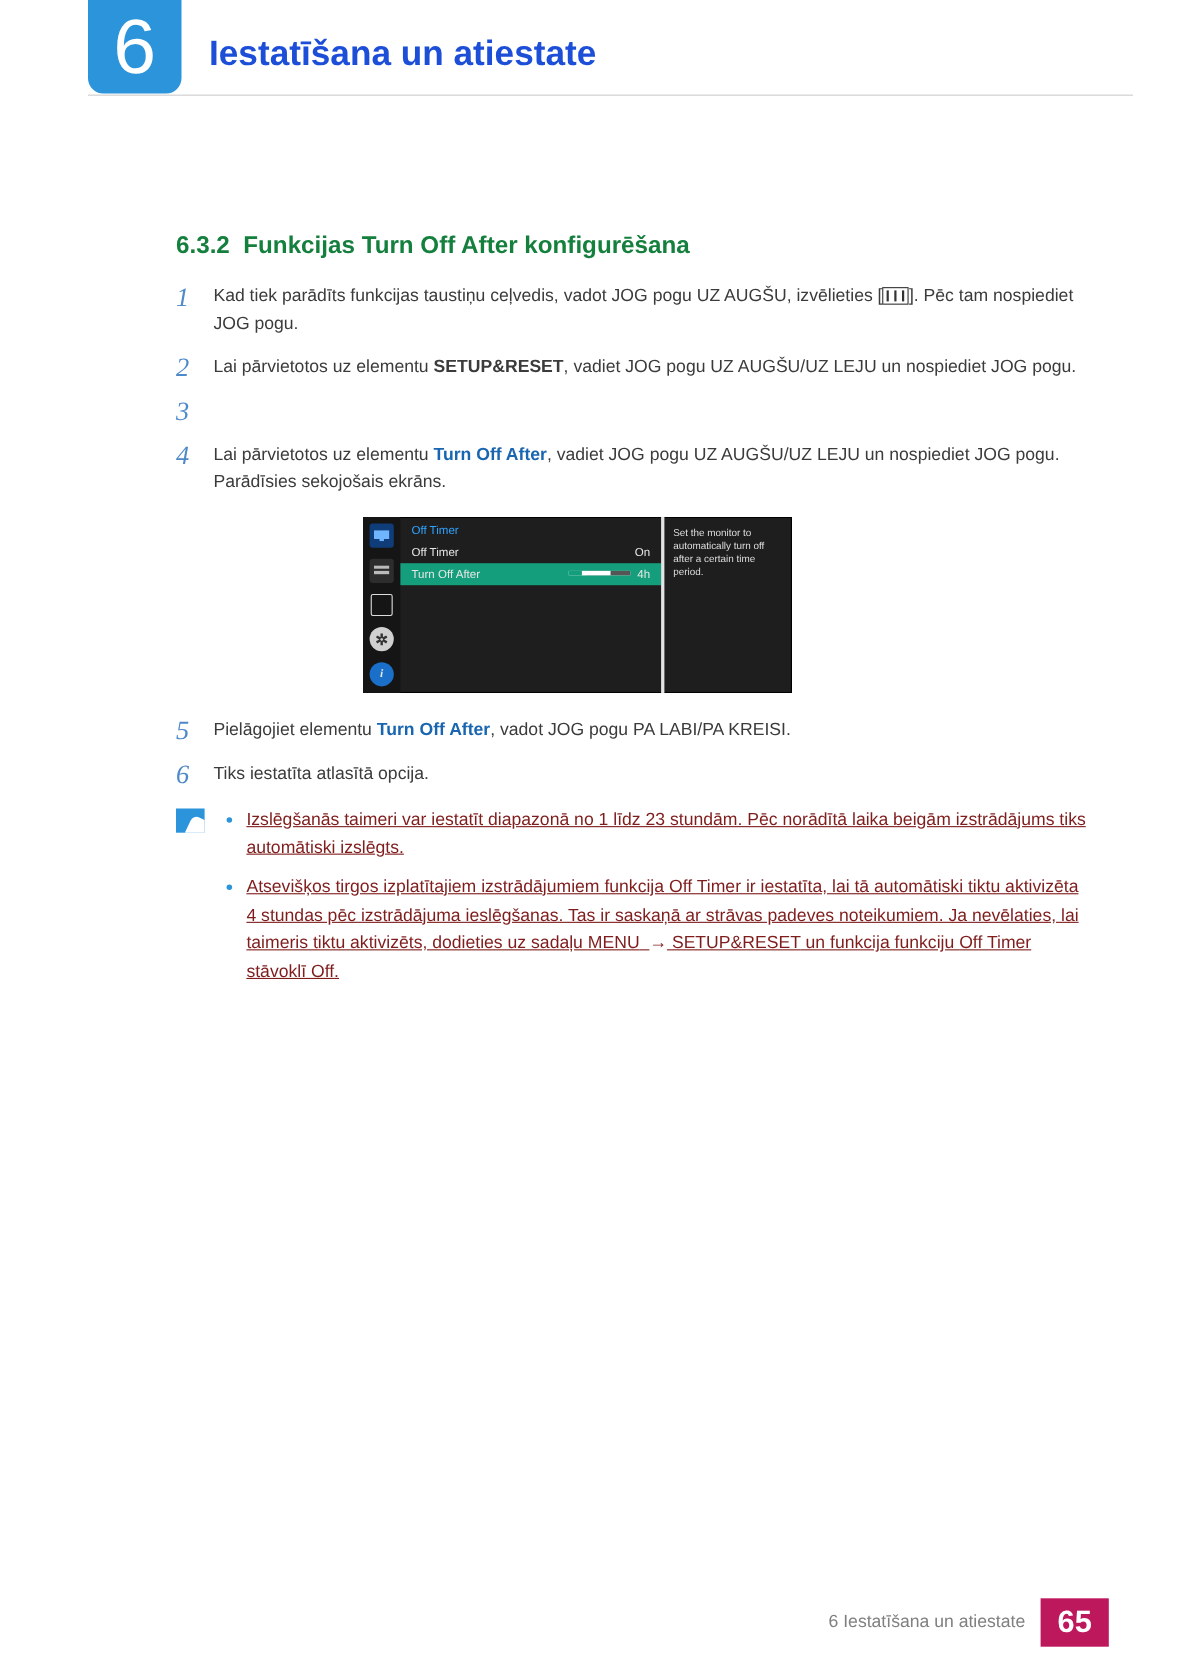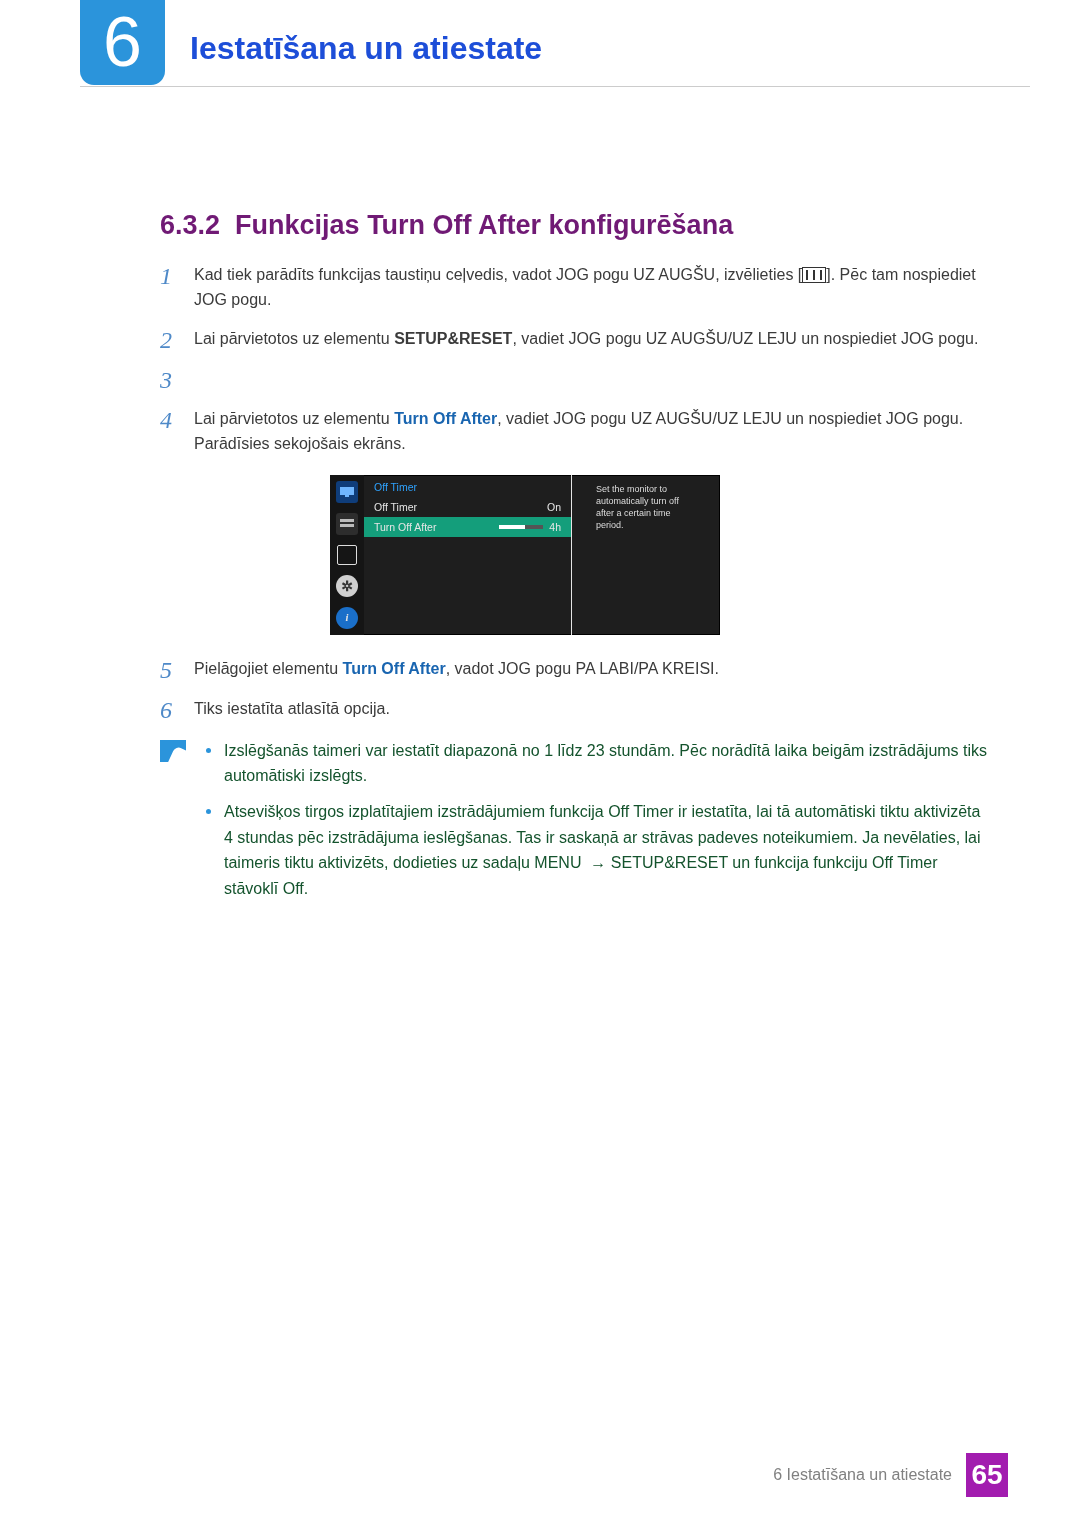--- a/index.html
+++ b/index.html
@@ -5,21 +5,21 @@
   html,body { margin:0; padding:0; }
   body { width:1080px; min-height:1527px; background:#fff; font-family:Arial,Helvetica,sans-serif; color:#333; position:relative; }
 
   .header { position:relative; padding:20px 0 0 0; }
   .chapter-box { position:absolute; top:0; left:80px; width:85px; height:85px; background:#2b94db; border-radius:0 0 14px 14px; color:#fff; font-size:70px; font-weight:300; text-align:center; line-height:85px; font-family:Arial,sans-serif; }
   .chapter-title { position:absolute; top:30px; left:190px; font-size:32px; color:#1d4ed8; font-weight:bold; }
   .header-rule { position:absolute; top:86px; left:80px; right:50px; height:1px; background:#ccc; }
 
   .content { padding:190px 90px 0 160px; }
 
-  .section-heading { color:#701a75; font-size:27px; font-weight:bold; margin:0 0 22px 0; }
+  .section-heading { color:#15803d; font-size:22px; font-weight:bold; margin:0 0 22px 0; }
 
   .steps { list-style:none; margin:0; padding:0; }
   .step { display:flex; align-items:flex-start; margin-bottom:14px; }
   .step-num { color:#4e89c8; font-size:24px; font-style:italic; font-weight:normal; width:34px; flex:none; line-height:1.1; font-family:"Times New Roman",serif; }
   .step-body { font-size:16px; color:#3b3b3b; line-height:1.55; }
   .step-body .bold { font-weight:bold; }
   .step-body .bold-blue { font-weight:bold; color:#1965b0; }
   .menu-icon { display:inline-block; width:22px; height:14px; border:1.5px solid #333; vertical-align:middle; position:relative; top:-1px; }
   .menu-icon::before { content:""; position:absolute; left:3px; right:3px; top:2px; bottom:2px; border-left:2px solid #333; border-right:2px solid #333; }
   .menu-icon::after { content:""; position:absolute; left:50%; top:2px; bottom:2px; width:2px; margin-left:-1px; background:#333; }
@@ -34,33 +34,33 @@
   .ico-gear { background:#d0d0d0; color:#333; border-radius:50%; font-weight:bold; font-size:14px; }
   .ico-info { background:#1a6fc9; border-radius:50%; font-weight:bold; font-family:serif; font-style:italic; }
   .osd-main { flex:1; display:flex; }
   .osd-list { flex:1; }
   .osd-title { color:#2fa3ff; padding:6px 10px 4px; font-weight:normal; }
   .osd-row { padding:4px 10px; display:flex; justify-content:space-between; }
   .osd-row.sel { background:#149e7b; }
   .osd-bar { display:inline-block; width:56px; height:4px; background:#fff; vertical-align:middle; position:relative; top:-1px; margin-right:6px; }
   .osd-bar::after { content:""; position:absolute; left:0; top:0; bottom:0; width:12px; background:#149e7b; border-right:26px solid #fff; }
   .osd-bar::before { content:""; position:absolute; right:0; top:0; bottom:0; width:40px; background:#555; }
-  .osd-help { width:100px; padding:8px 24px; font-size:9px; line-height:1.35; color:#ddd; border-left:1px solid #e5e5e5; }
+  .osd-help { width:100px; padding:8px 8px; font-size:9px; line-height:1.35; color:#ddd; border-left:3px solid #e5e5e5; }
 
   .note-block { display:flex; align-items:flex-start; margin-top:10px; }
   .note-icon { width:26px; height:22px; background:#2b94db; flex:none; margin-right:18px; margin-top:2px; position:relative; overflow:hidden; margin-left:0; }
   .note-icon::after { content:""; position:absolute; right:-5px; bottom:-5px; width:20px; height:18px; background:#fff; transform:rotate(25deg); border-top-left-radius:6px; }
   .note-list { list-style:none; margin:0; padding:0; }
-  .note-list li { position:relative; padding-left:20px; font-size:16px; color:#14532d; line-height:1.6; margin-bottom:10px; }
+  .note-list li { position:relative; padding-left:20px; font-size:16px; color:#7f1d1d; line-height:1.6; margin-bottom:10px;text-decoration:underline; }
   .note-list li::before { content:""; position:absolute; left:2px; top:10px; width:5px; height:5px; background:#2b94db; border-radius:50%; }
   .arrow { display:inline-block; font-weight:bold; }
 
   .footer { position:absolute; left:0; right:0; bottom:30px; height:44px; display:flex; justify-content:flex-end; align-items:stretch; padding-right:72px; }
   .footer-label { color:#808080; font-size:16px; align-self:center; margin-right:14px; }
-  .footer-page { width:42px; background:#a21caf; color:#fff; font-size:28px; font-weight:bold; display:flex; align-items:center; justify-content:center; }
+  .footer-page { width:62px; background:#be185d; color:#fff; font-size:28px; font-weight:bold; display:flex; align-items:center; justify-content:center; }
 </style>
 </head>
 <body>
 
 <div class="header">
   <div class="chapter-box">6</div>
   <div class="chapter-title">Iestatīšana un atiestate</div>
   <div class="header-rule"></div>
 </div>
 

